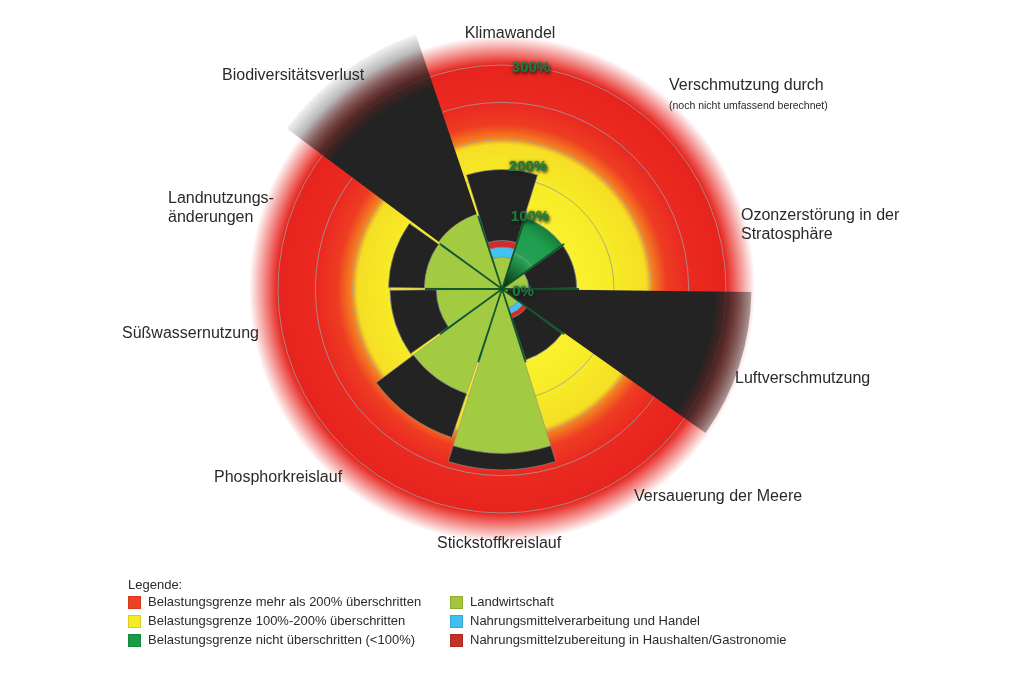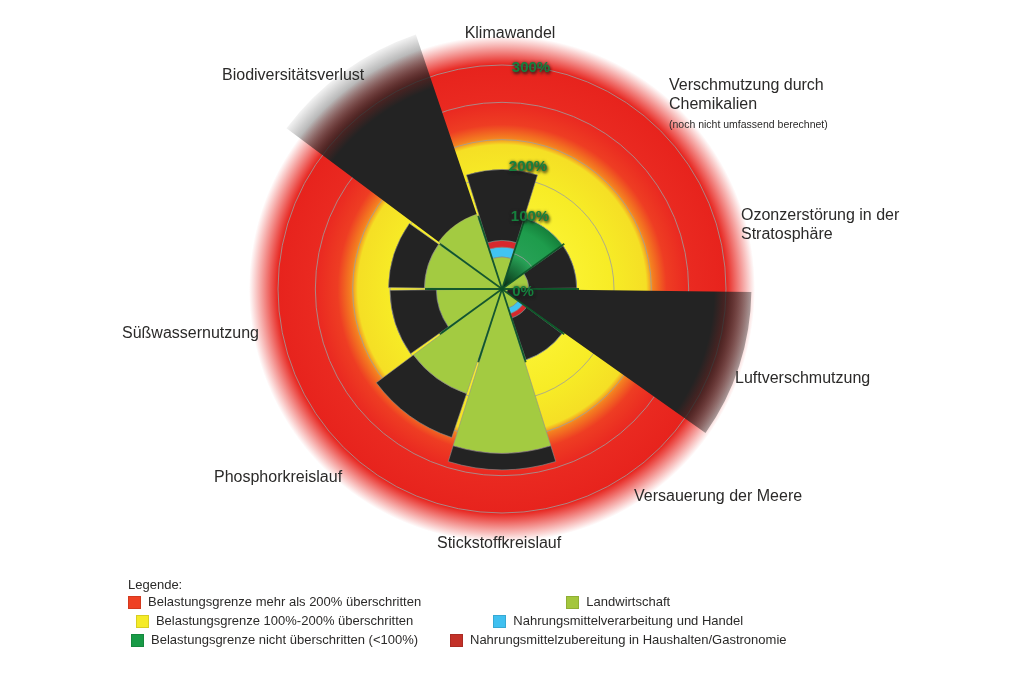--- a/index.html
+++ b/index.html
@@ -7,21 +7,21 @@
          font-family:"Liberation Sans","DejaVu Sans",sans-serif;color:#2b2a29;}
   #chart-svg{position:absolute;left:0;top:0;}
   .cat-label{position:absolute;font-size:16px;line-height:19px;color:#2b2a29;white-space:nowrap;}
   .cat-label span{display:block;}
   .cat-note{font-size:10.5px;line-height:12px;margin-top:5px;color:#2b2a29;}
   .center-label{text-align:center;}
   .ring-label{position:absolute;transform:translate(-50%,-50%);font-size:15px;font-weight:700;color:#15803d;
               text-shadow:1px 2px 3px rgba(25,25,25,.9),0 0 3px rgba(50,50,50,.7);white-space:nowrap;}
   #legend{position:absolute;left:128px;top:578px;font-size:13px;line-height:14px;}
   .legend-heading{margin-bottom:13px;}
-  .legend-col{position:absolute;display:flex;flex-direction:column;gap:5px;align-items:center;}
+  .legend-col{position:absolute;display:flex;flex-direction:column;gap:5px;}
   .legend-col.left{left:0;top:17px;}
   .legend-col.right{left:322px;top:17px;}
   .legend-row{display:flex;align-items:center;gap:7px;white-space:nowrap;}
   .sw{width:13px;height:13px;flex:0 0 13px;border:1px solid rgba(0,0,0,.12);box-sizing:border-box;}
 </style>
 </head>
 <body>
 
 <div id="stage">
 
@@ -98,41 +98,44 @@
   <div class="ring-label" style="left:531px;top:66px;">300%</div>
   <div class="ring-label" style="left:528px;top:141px;margin-top:24px;">200%</div>
   <div class="ring-label" style="left:530px;top:215px;">100%</div>
   <div class="ring-label" style="left:523px;top:290px;">0%</div>
 
   <div class="cat-label center-label" style="left:462px;top:23px;width:96px;">
     <span>Klimawandel</span>
   </div>
   <div class="cat-label" style="left:669px;top:75px;">
     <span>Verschmutzung durch</span>
-    <span>Chemikalien</span>
     <span class="cat-note">(noch nicht umfassend berechnet)</span>
   </div>
   <div class="cat-label" style="left:741px;top:205px;">
     <span>Ozonzerstörung in der</span>
     <span>Stratosphäre</span>
   </div>
   <div class="cat-label" style="left:735px;top:368px;">
     <span>Luftverschmutzung</span>
   </div>
   <div class="cat-label" style="left:634px;top:486px;">
     <span>Versauerung der Meere</span>
   </div>
   <div class="cat-label" style="left:437px;top:533px;">
     <span>Stickstoffkreislauf</span>
   </div>
   <div class="cat-label" style="left:214px;top:467px;">
     <span>Phosphorkreislauf</span>
   </div>
   <div class="cat-label" style="left:122px;top:323px;">
     <span>Süßwassernutzung</span>
+  </div>
+  <div class="cat-label" style="left:168px;top:188px;">
+    <span>Landnutzungs-</span>
+    <span>änderungen</span>
   </div>
   <div class="cat-label" style="left:222px;top:65px;">
     <span>Biodiversitätsverlust</span>
   </div>
 
   <div id="legend">
     <div class="legend-heading">Legende:</div>
     <div class="legend-col left">
       <div class="legend-row">
         <span class="sw" style="background-color: rgb(239, 65, 35);"></span>

